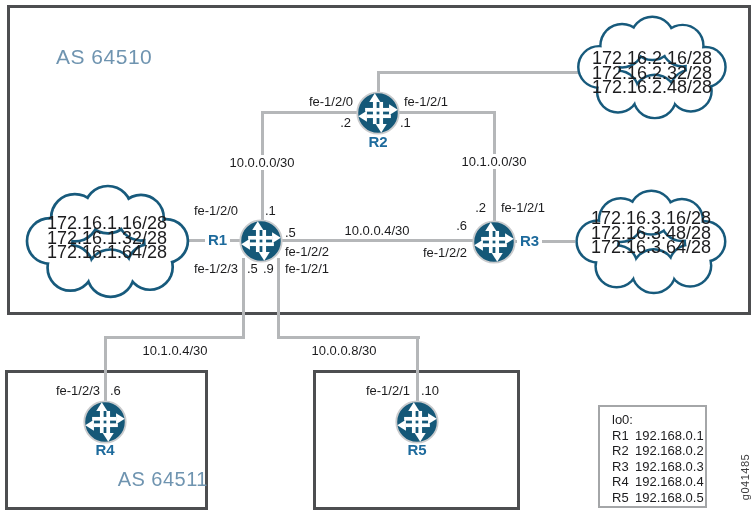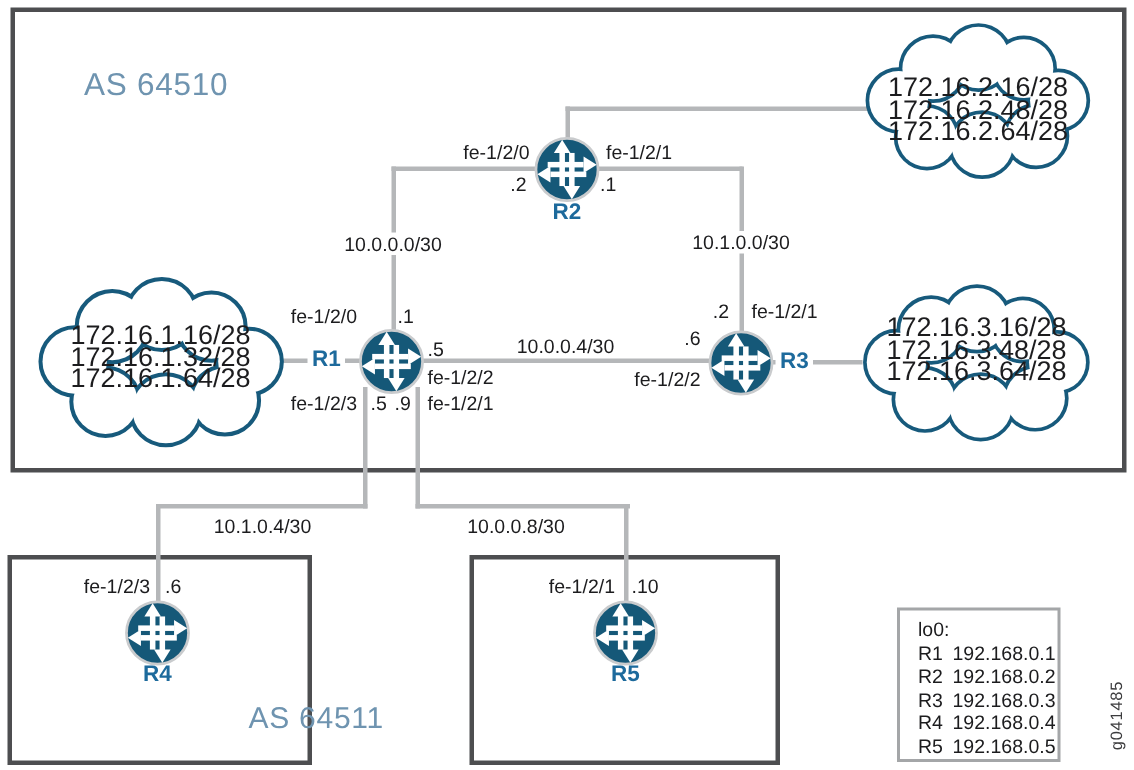--- a/index.html
+++ b/index.html
@@ -96,22 +96,22 @@
       <use href="#jcloud"></use>
     </svg>
 
   <div class="cloud-text" style="left:27px;top:216px;width:160px;">
     <div>172.16.1.16/28</div>
     <div>172.16.1.32/28</div>
     <div>172.16.1.64/28</div>
   </div>
   <div class="cloud-text" style="left:572px;top:51px;width:160px;">
     <div>172.16.2.16/28</div>
+    <div>172.16.2.32/28</div>
     <div>172.16.2.48/28</div>
-    <div>172.16.2.64/28</div>
   </div>
   <div class="cloud-text" style="left:571px;top:211px;width:160px;">
     <div>172.16.3.16/28</div>
     <div>172.16.3.48/28</div>
     <div>172.16.3.64/28</div>
   </div>
 
   <svg class="router" style="left:238px;top:218px;" viewBox="0 0 100 100">
       <use href="#jrouter"></use>
     </svg>
@@ -128,21 +128,21 @@
       <use href="#jrouter"></use>
     </svg>
 
   <div class="rlbl bg" style="left:205px;top:231px;">R1</div>
   <div class="rlbl ctr" style="left:355px;top:133px;width:46px;">R2</div>
   <div class="rlbl bg" style="left:517px;top:232px;">R3</div>
   <div class="rlbl ctr" style="left:85px;top:441px;width:40px;">R4</div>
   <div class="rlbl ctr" style="left:397px;top:441px;width:40px;">R5</div>
 
   <div class="aslbl" style="left:56px;top:45px;font-size:21px;">AS 64510</div>
-  <div class="aslbl ctr" style="left:5px;top:468px;width:203px;margin-left:48px;">AS 64511</div>
+  <div class="aslbl ctr" style="left:5px;top:468px;width:203px;">AS 64511</div>
 
   <div class="lbl bg ctr" style="left:222px;top:155px;width:74px;">10.0.0.0/30</div>
   <div class="lbl bg ctr" style="left:454px;top:154px;width:74px;">10.1.0.0/30</div>
   <div class="lbl ctr" style="left:340px;top:223px;width:74px;">10.0.0.4/30</div>
   <div class="lbl ctr" style="left:137px;top:343px;width:76px;">10.1.0.4/30</div>
   <div class="lbl ctr" style="left:306px;top:343px;width:76px;">10.0.0.8/30</div>
 
   <div class="lbl" style="right:403px;top:94px;">fe-1/2/0</div>
   <div class="lbl" style="right:405px;top:115px;">.2</div>
   <div class="lbl" style="left:404px;top:94px;">fe-1/2/1</div>

